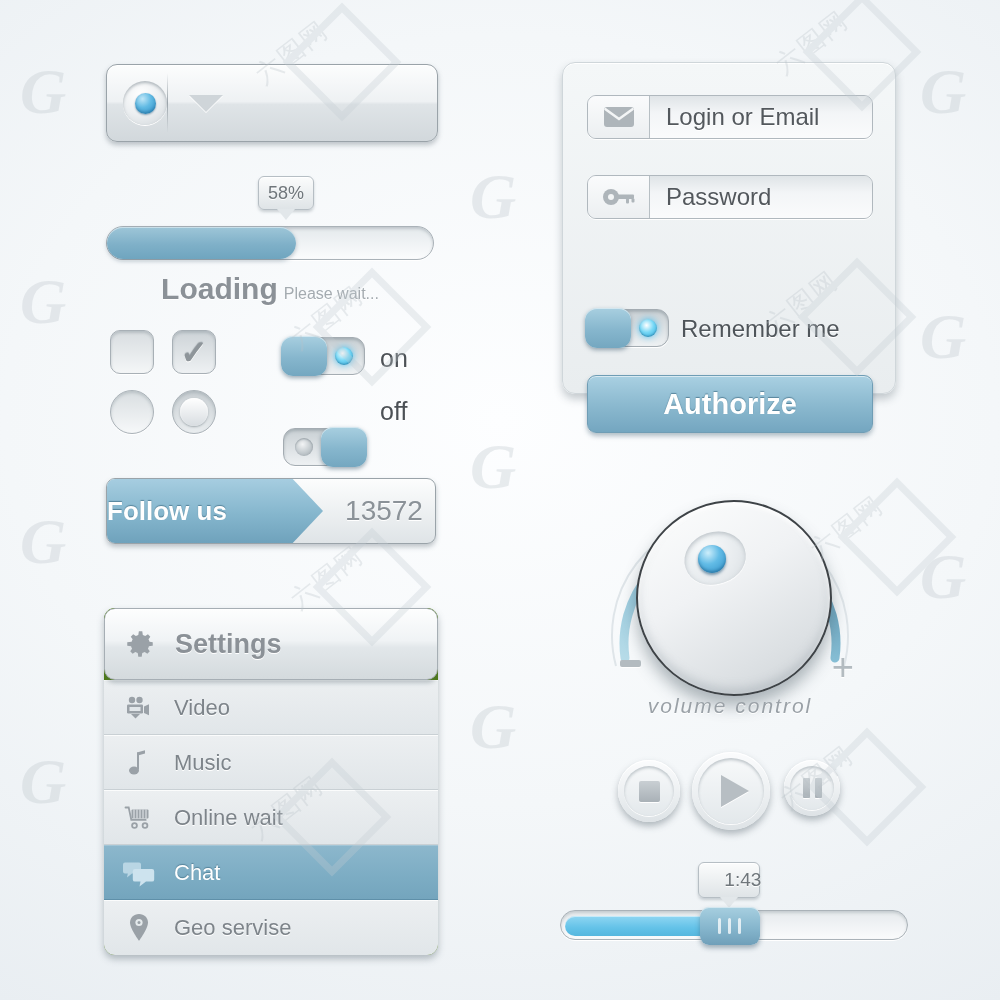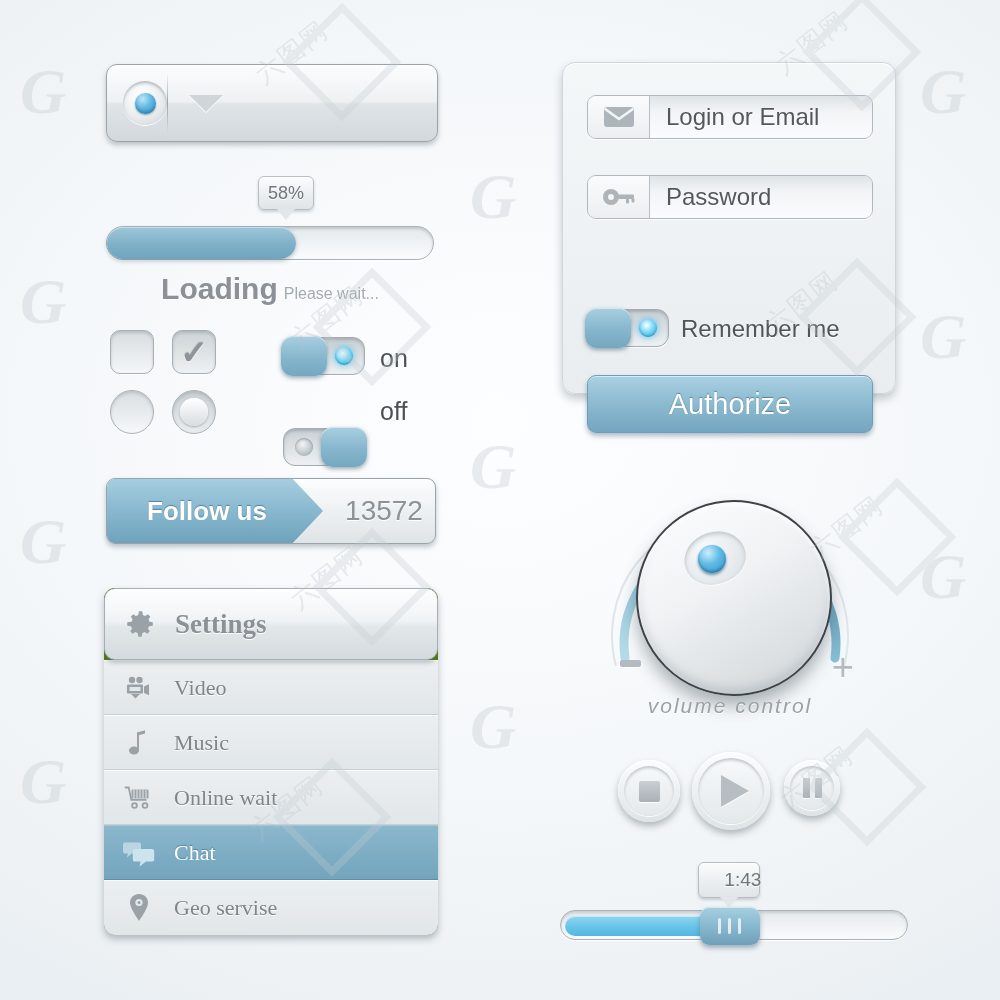--- a/index.html
+++ b/index.html
@@ -109,28 +109,28 @@
     left:106px; top:478px; width:330px; height:66px; border-radius:9px; overflow:hidden;
     border:1px solid #9aa3a9; box-shadow: 0 3px 5px rgba(80,95,105,.35);
     background: linear-gradient(to bottom,#fcfdfd,#dfe4e7);
     display:flex; align-items:center;
   }
   #follow-us .fu-blue {
     position:absolute; left:0; top:0; width:216px; height:100%;
     background: linear-gradient(to bottom,#a6cde0 0%,#85b6cd 55%,#6fa2bc 100%);
     clip-path: polygon(0 0, 86% 0, 100% 50%, 86% 100%, 0 100%);
   }
-  #follow-us .fu-text { position:relative; z-index:2; width:200px; text-align:center;
+  #follow-us .fu-text { position:relative; z-index:2; width:200px; 
     font-size:26px; font-weight:700; color:#fff; text-shadow:0 -1px 1px rgba(40,85,110,.55); }
   #follow-us .fu-count { position:relative; z-index:2; flex:1; text-align:center; margin-left:26px;
     font-size:28px; color:#8b9298; text-shadow:0 1px 0 #fff; }
 
   
-  #menu-panel { left:104px; top:588px; width:334px; border-radius:11px;
-    box-shadow: 0 4px 7px rgba(80,95,105,.38); overflow:hidden; background:#4d7c0f;font-family:Liberation Serif, serif; }
+  #menu-panel { left:104px; top:608px; width:334px; border-radius:11px;
+    box-shadow: 0 4px 7px rgba(80,95,105,.38); overflow:hidden; background:#4d7c0f; }
   #menu-header { height:72px; display:flex; align-items:center; border-radius:11px;
     background: linear-gradient(to bottom,#fdfefe 0%,#f0f3f5 45%,#e2e7ea 55%,#d4dadd 100%);
     border:1px solid #a6aeb4; box-shadow: 0 3px 4px rgba(90,105,115,.35), inset 0 1px 0 #fff;
     position:relative; z-index:3; }
   #menu-header .hd-icon { width:70px; display:flex; justify-content:center; }
   #menu-header .hd-text { font-size:27px; font-weight:700; color:#8b9197; text-shadow:0 1px 0 #fff; }
   .menu-item { height:55px; display:flex; align-items:center; position:relative;
     background: linear-gradient(to bottom,#eceff1,#e1e6e9);
     border-top:1px solid rgba(255,255,255,.85); border-bottom:1px solid #c9d0d4; }
   .menu-item:last-child { border-bottom:none; }
@@ -151,21 +151,21 @@
     background: linear-gradient(to bottom,#fafbfc,#eceff1); border-right:1px solid #b7bfc4; }
   .inp-row .val { flex:1; display:flex; align-items:center; padding-left:16px;
     font-size:24px; color:#53585d; text-shadow:0 1px 0 #fff;
     background: linear-gradient(to bottom,#dfe4e7 0%,#f3f5f7 40%,#fafbfc 100%); }
   #remember-toggle { position:absolute; left:24px; top:246px; }
   #remember-label { position:absolute; left:118px; top:252px; font-size:24px; color:#4f555a; text-shadow:0 1px 0 #fff; }
   #authorize-btn { position:absolute; left:24px; top:312px; width:286px; height:58px; border-radius:9px;
     background: linear-gradient(to bottom,#a9d0e2 0%,#8bb9cf 52%,#74a6c0 100%);
     border:1px solid #6f9db5; box-shadow: 0 3px 5px rgba(70,100,120,.42), inset 0 1px 0 rgba(255,255,255,.55);
     display:flex; align-items:center; justify-content:center;
-    font-size:29px; font-weight:400; color:#fff; text-shadow:0 -1px 1px rgba(40,85,110,.55); }
+    font-size:29px; font-weight:700; color:#fff; text-shadow:0 -1px 1px rgba(40,85,110,.55); }
 
   
   #volume-widget { left:578px; top:452px; width:304px; height:290px; }
   #knob-body { position:absolute; left:58px; top:48px; width:196px; height:196px; border-radius:50%;
     background: linear-gradient(150deg,#fdfefe 0%,#f0f2f4 42%,#dde1e4 75%,#cdd2d6 100%);
     border:2px solid #3e4347;
     box-shadow: 0 10px 16px rgba(70,85,95,.42), inset 0 3px 5px rgba(255,255,255,.95), inset 0 -6px 10px rgba(140,152,160,.35); }
   #knob-dimple { position:absolute; left:106px; top:80px; width:62px; height:52px; border-radius:50% 50% 48% 48%;
     background: radial-gradient(ellipse at 40% 30%, #f8fafb 0%, #e7ebee 60%, #d6dbdf 100%);
     box-shadow: inset 0 2px 4px rgba(130,142,150,.45), 0 1px 1px rgba(255,255,255,.9);

